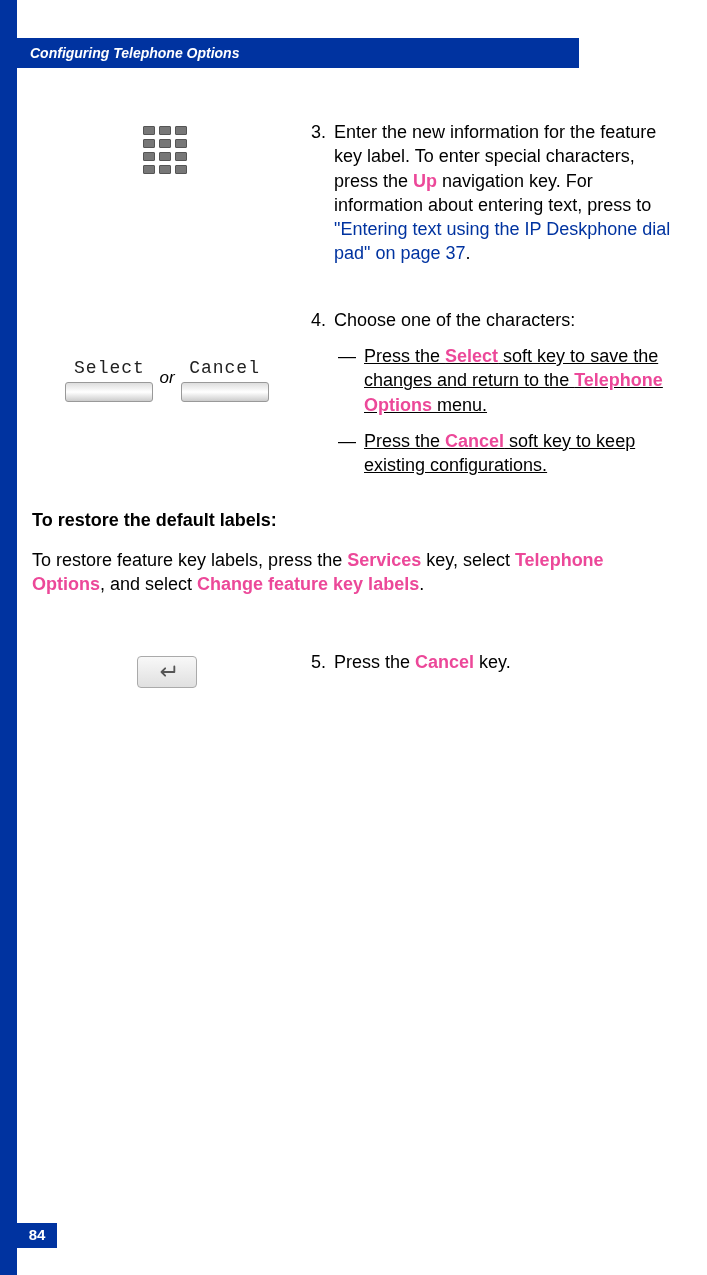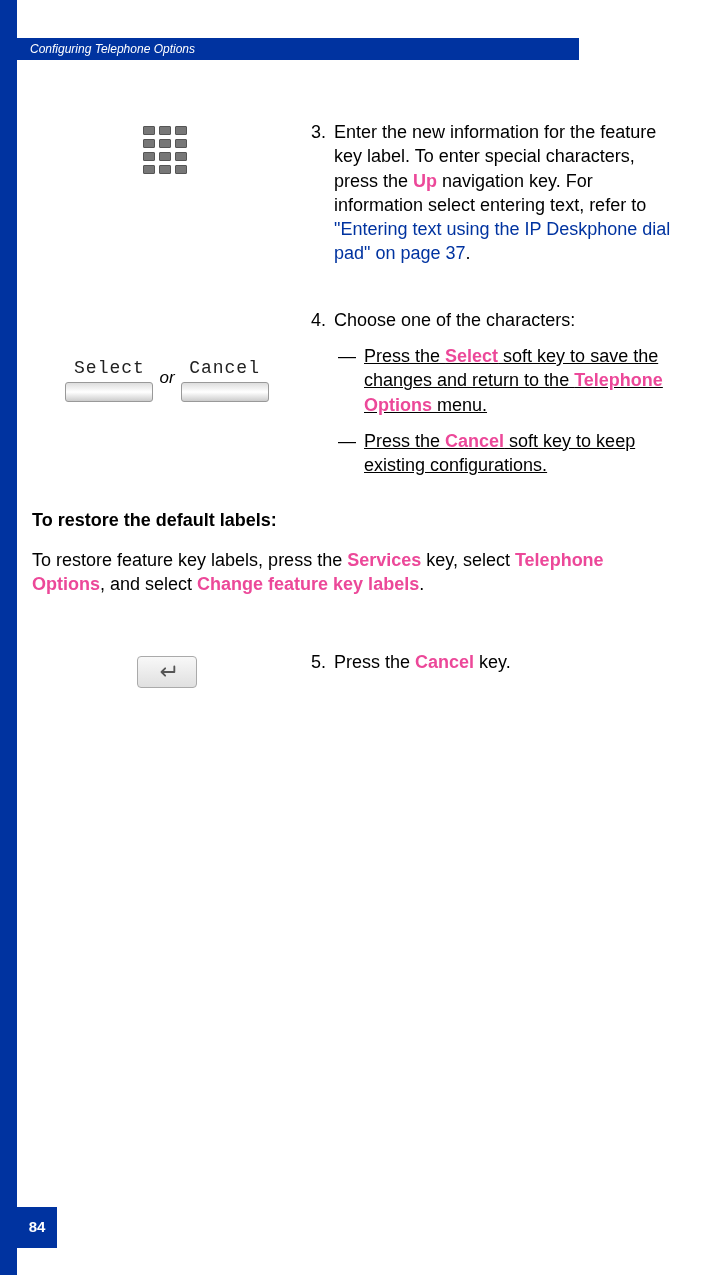--- a/index.html
+++ b/index.html
@@ -19,36 +19,36 @@
     top: 0;
     width: 17px;
     height: 100%;
     background: #0033a0;
   }
   .header-bar {
     position: absolute;
     left: 17px;
     top: 38px;
     width: 562px;
-    height: 22px;
+    height: 30px;
     background: #0033a0;
     color: #fff;
-    font-weight: normal;
+    font-weight: bold;
     font-style: italic;
-    font-size: 12px;
+    font-size: 14px;
     padding-left: 13px;
     display: flex;
     align-items: center;
   }
   .page-number {
     position: absolute;
     left: 17px;
     bottom: 27px;
     width: 40px;
-    height: 41px;
+    height: 25px;
     background: #0033a0;
     color: #fff;
     font-weight: bold;
     font-size: 15px;
     display: flex;
     align-items: center;
     justify-content: center;
   }
   .content {
     position: absolute;
@@ -193,21 +193,21 @@
             <div class="kkey"></div>
             <div class="kkey"></div>
             <div class="kkey"></div>
           </div>
       </div>
     </div>
     <div class="text-col">
       <div class="num-line">
         <div class="step-num">3.</div>
         <div class="step-body">
-          <span>Enter the new information for the feature key label. To enter special characters, press the </span><span class="bold-key">Up</span><span> navigation key. For information select entering text, refer to </span><span class="link-ref">"Entering text using the IP Deskphone dial pad" on page 37</span><span>.</span>
+          <span>Enter the new information for the feature key label. To enter special characters, press the </span><span class="bold-key">Up</span><span> navigation key. For information about entering text, press to </span><span class="link-ref">"Entering text using the IP Deskphone dial pad" on page 37</span><span>.</span>
         </div>
       </div>
     </div>
   </div>
 
   <div class="step-row" style="margin-bottom:30px;">
     <div class="icon-col" style="padding-top:48px;">
       <div class="softkey-pair">
         <div class="softkey">
           <div class="softkey-label">Select</div>

